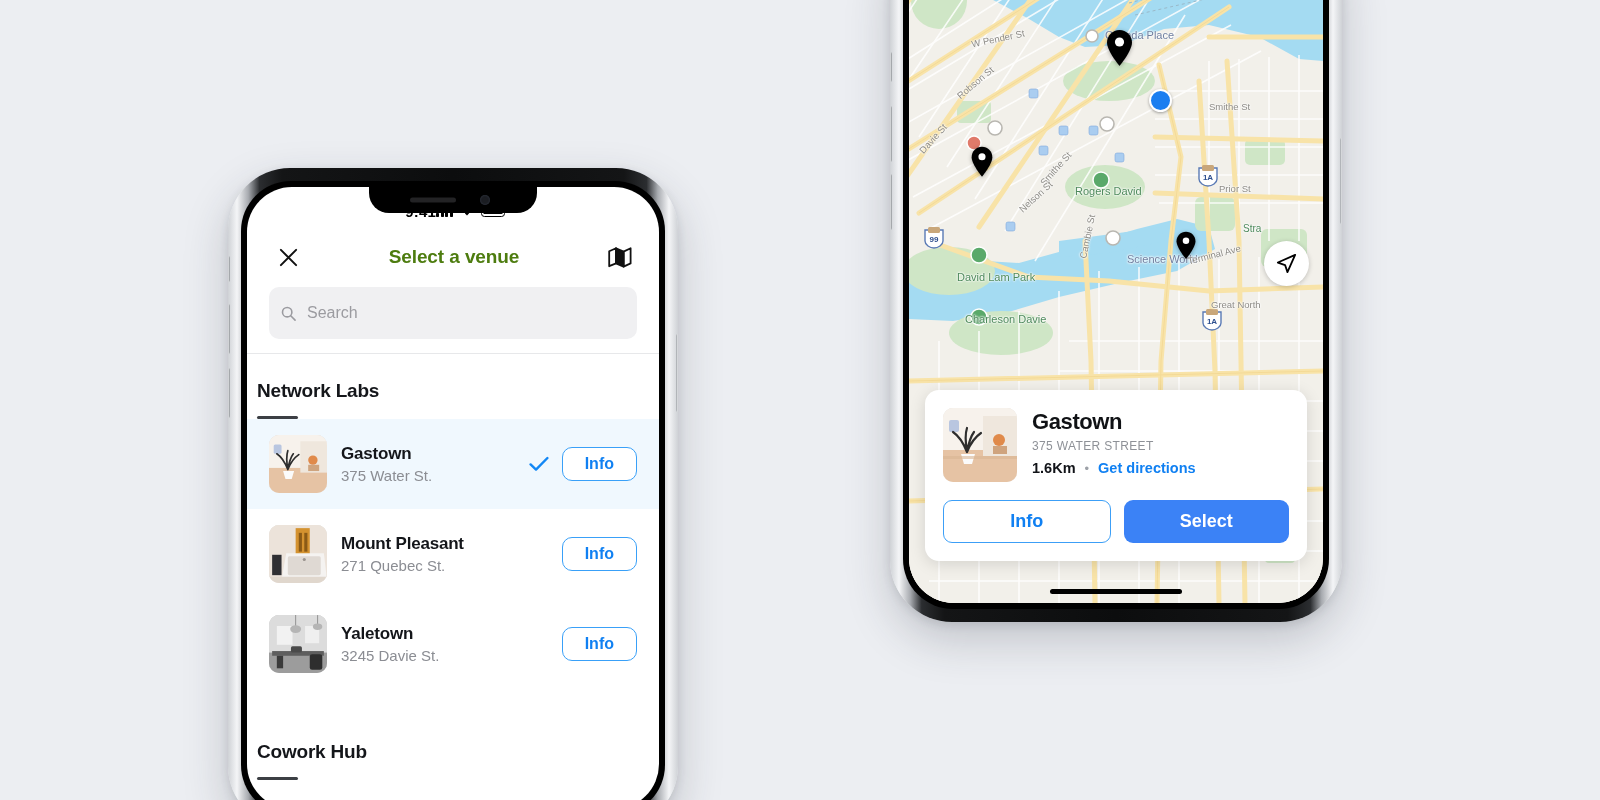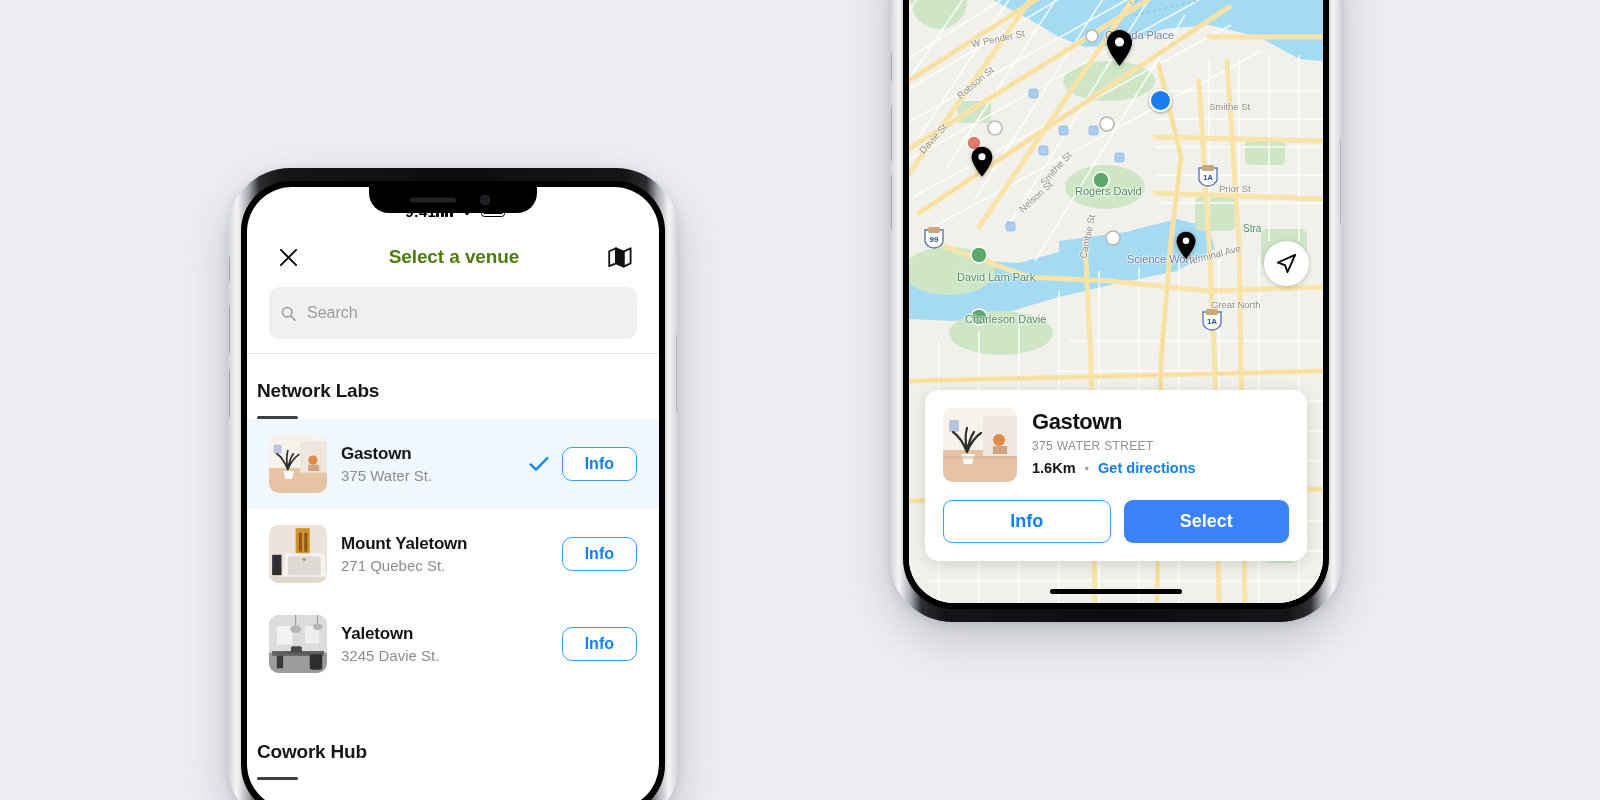--- a/index.html
+++ b/index.html
@@ -545,21 +545,21 @@
                 <rect x="38" y="10" width="4" height="24" fill="#8a5a16"></rect>
                 <rect x="45" y="10" width="4" height="24" fill="#8a5a16"></rect>
                 <rect x="4" y="38" width="12" height="26" fill="#2f2f33"></rect>
                 <path d="M16 70 L22 36 L70 36 L74 70 Z" fill="#f5f3f1"></path>
                 <rect x="24" y="40" width="42" height="24" rx="2" fill="#dfd9d3"></rect>
                 <circle cx="45" cy="44" r="2" fill="#9a948e"></circle>
                 <rect x="0" y="66" width="74" height="8" fill="#e0d7cd"></rect>
               </svg>
             </div>
             <div class="venue-meta">
-              <div class="venue-name">Mount Yaletown</div>
+              <div class="venue-name">Mount Pleasant</div>
               <div class="venue-addr">271 Quebec St.</div>
             </div>
             <div class="check"></div>
             <button class="info-btn">Info</button>
           </div>
 
           <div class="venue-row">
             <div class="thumb">
               <svg width="58" height="58" viewBox="0 0 74 74">
                 <rect width="74" height="74" fill="#cfcfcf"></rect>

